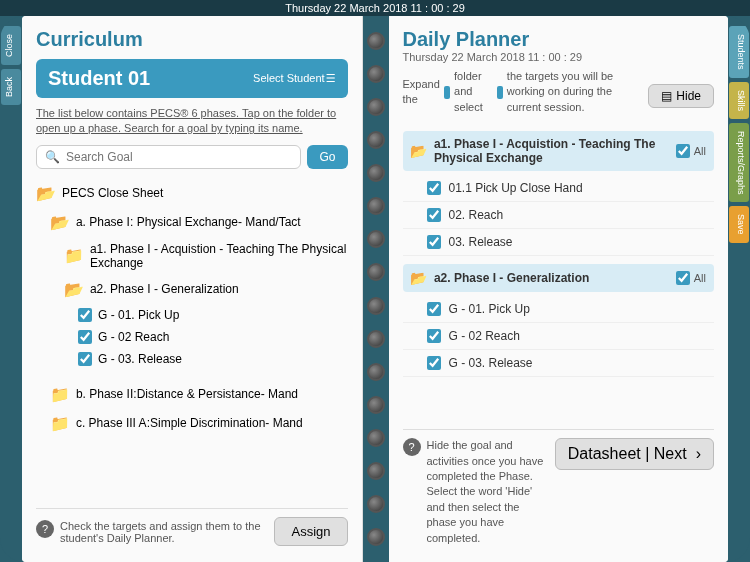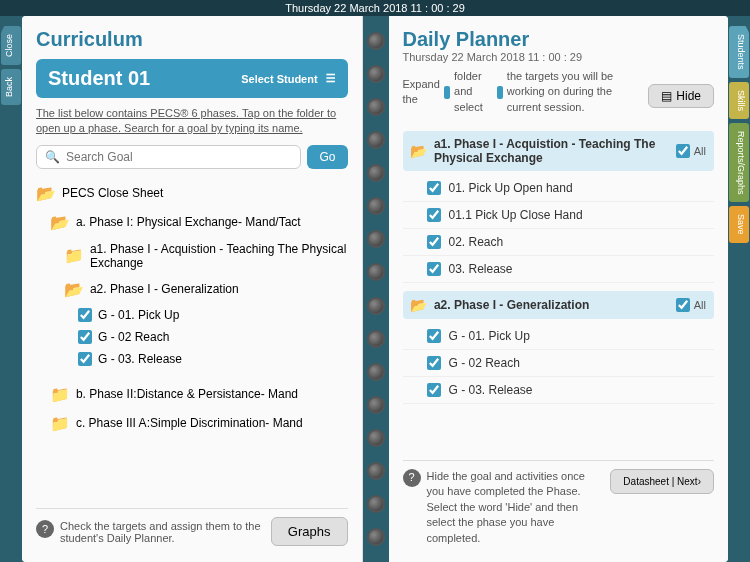--- a/index.html
+++ b/index.html
@@ -121,23 +121,22 @@
       align-items: center;
       margin-bottom: 8px;
     }
     .student-name {
       font-size: 20px;
       font-weight: bold;
     }
     .select-student {
       font-size: 11px;
       display: flex;
-      align-items: flex-end;
-      gap: 8px;
-      font-weight: bold;
+      align-items: flex-start;
+      gap: 1px;
     }
 
     .instruction-text {
       font-size: 11px;
       color: #555;
       margin-bottom: 8px;
       line-height: 1.4;
       text-decoration: underline;
     }
 
@@ -376,25 +375,25 @@
       display: flex;
       align-items: flex-start;
       gap: 6px;
       line-height: 1.4;
     }
     .datasheet-btn {
       background: #e0e0e0;
       border: 1px solid #bbb;
       border-radius: 6px;
       padding: 6px 12px;
-      font-size: 10px;
+      font-size: 16px;
       cursor: pointer;
       display: flex;
       align-items: center;
-      gap: 0;
+      gap: 9px;
       white-space: nowrap;
     }
 
     .help-circle {
       width: 18px; height: 18px;
       background: #666;
       border-radius: 50%;
       color: white;
       font-size: 11px;
       display: flex;
@@ -495,21 +494,21 @@
           <span class="folder-icon folder-closed">📁</span>
           <span>c. Phase III A:Simple Discrimination- Mand</span>
         </div>
       </div>
 
       <div class="bottom-bar-left">
         <div class="bottom-info">
           <span class="help-circle">?</span>
           <span>Check the targets and assign them to the student's Daily Planner.</span>
         </div>
-        <button class="assign-btn">Graphs</button>
+        <button class="assign-btn">Assign</button>
       </div>
     </div>
 
     <div class="spine">
       <div class="ring"></div>
       <div class="ring"></div>
       <div class="ring"></div>
       <div class="ring"></div>
       <div class="ring"></div>
       <div class="ring"></div>
@@ -552,24 +551,20 @@
             <span class="folder-icon folder-open" style="font-size:14px;">📂</span>
             <span class="phase-header-text">a1. Phase I - Acquistion - Teaching The Physical Exchange</span>
             <div class="all-label">
               <input type="checkbox" class="all-checkbox" checked="" style="">
               <span>All</span>
             </div>
           </div>
 
           <div class="goal-item">
             <input type="checkbox" checked="" style="">
-            <span class="goal-text">01. Pick Up Open hand</span>
-          </div>
-          <div class="goal-item">
-            <input type="checkbox" checked="" style="">
             <span class="goal-text">01.1 Pick Up Close Hand</span>
           </div>
           <div class="goal-item">
             <input type="checkbox" checked="" style="">
             <span class="goal-text">02. Reach</span>
           </div>
           <div class="goal-item">
             <input type="checkbox" checked="" style="">
             <span class="goal-text">03. Release</span>
           </div>

